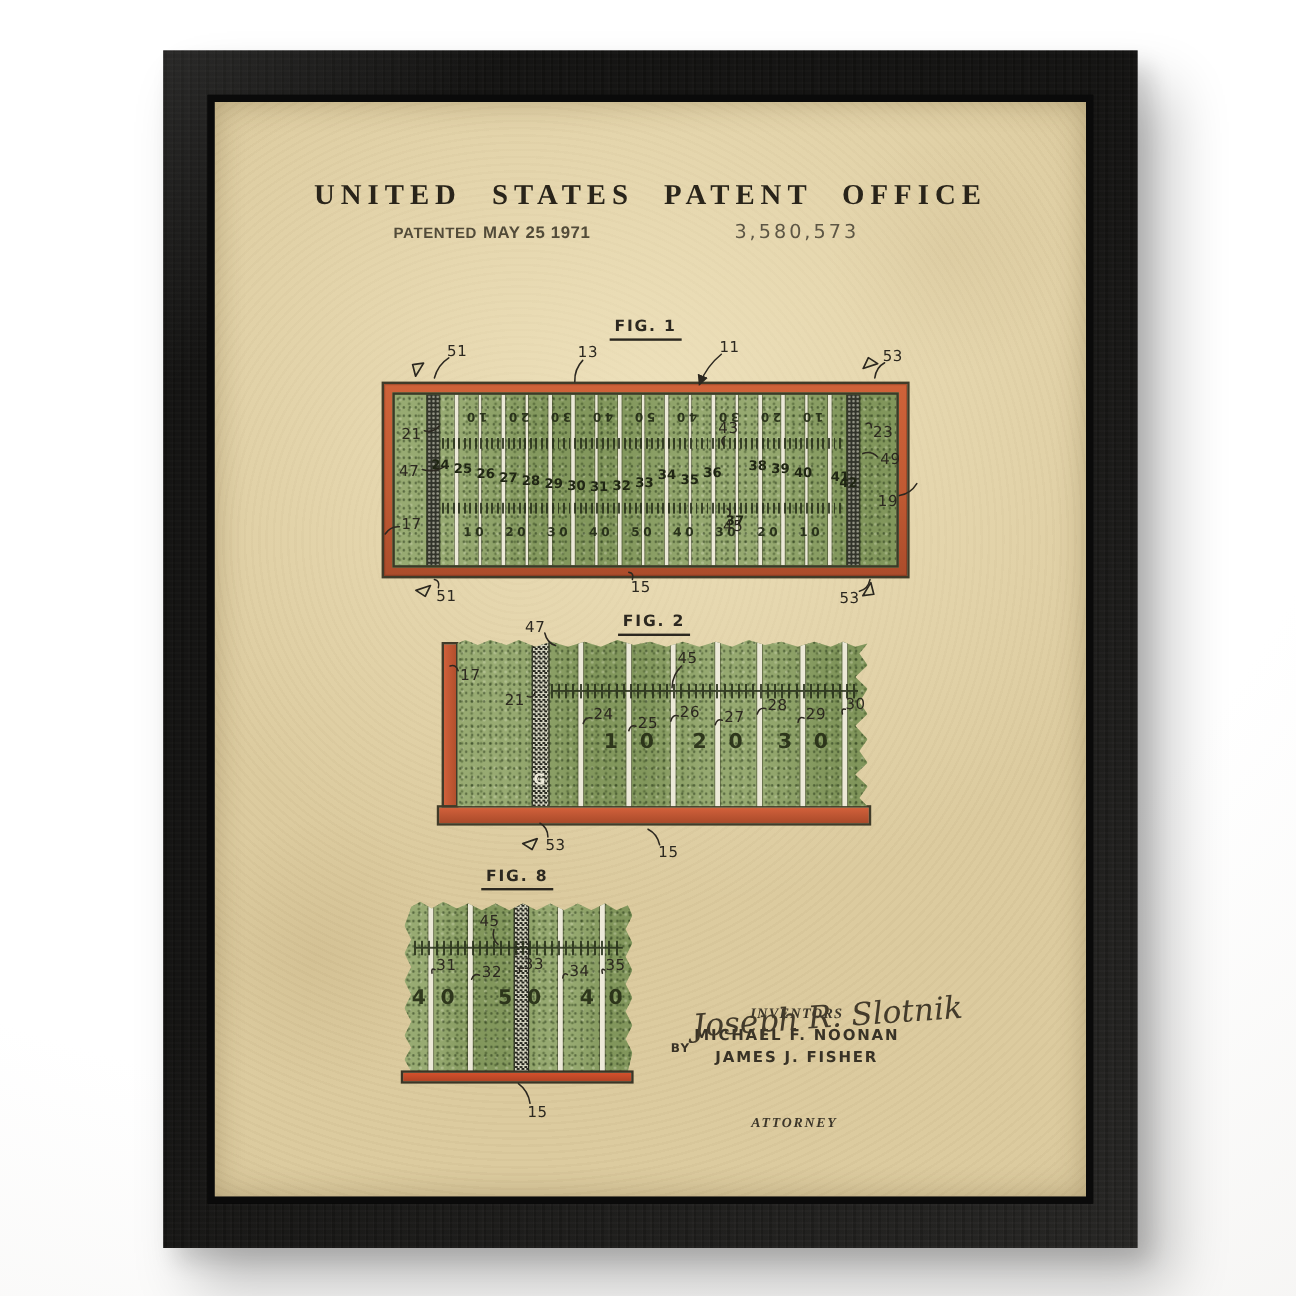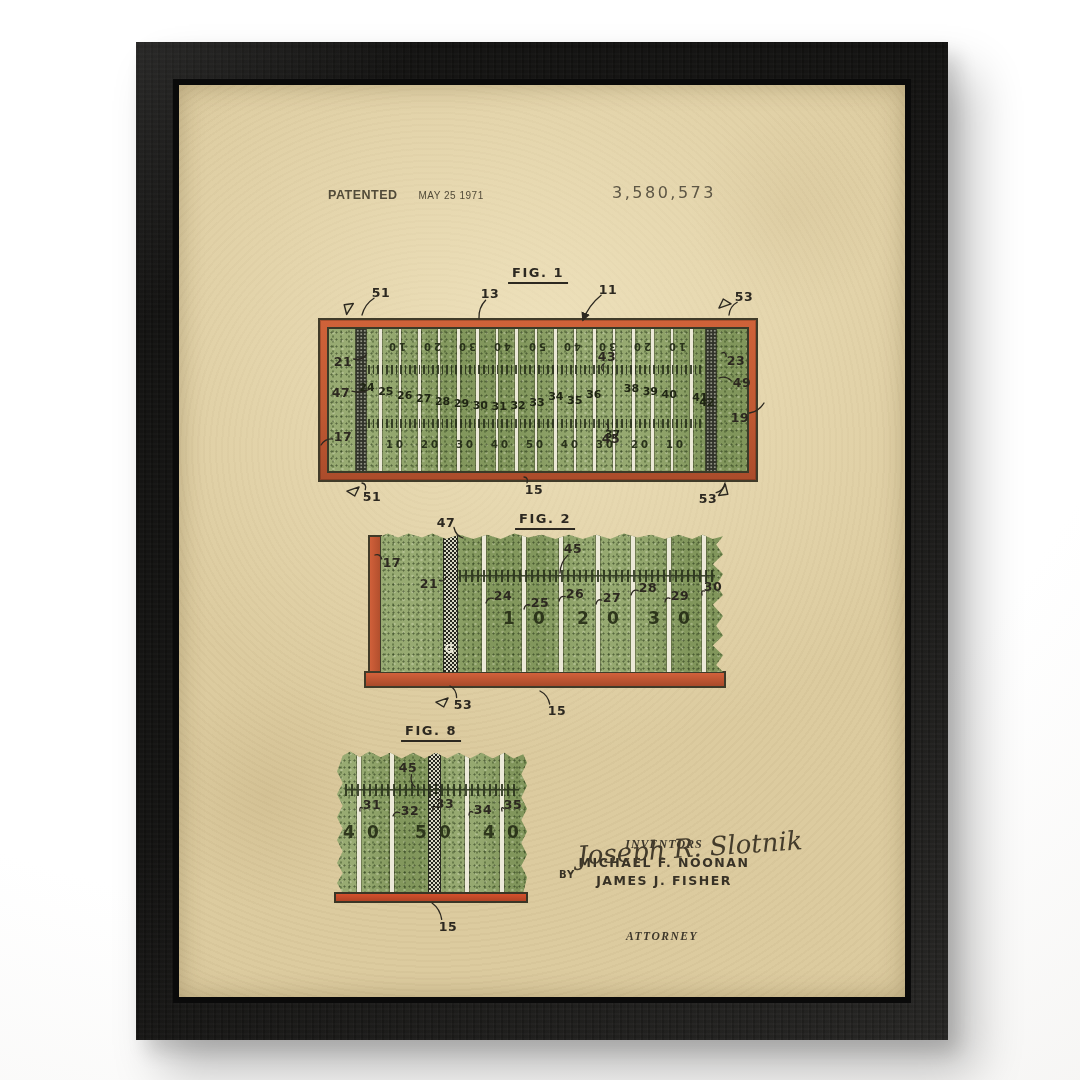--- a/index.html
+++ b/index.html
@@ -35,21 +35,21 @@
       radial-gradient(circle at 12% 78%, rgba(140,110,60,0.10), rgba(0,0,0,0) 12%),
       repeating-radial-gradient(circle at 35% 40%, rgba(120,95,55,0.045) 0 2px, rgba(0,0,0,0) 2px 6px);
     box-shadow: inset 0 0 24px rgba(80,60,25,0.28);}
   .paper > *{position:absolute;}
   
   .title{left:0;right:0;top:49px;text-align:center;color:#29241a;
     font-family:"Liberation Serif",serif;font-weight:700;font-size:24px;
     letter-spacing:5px;word-spacing:14px;}
   .patented{left:149px;top:100px;color:#524b39;white-space:nowrap;}
   .p-big{font-size:12.5px;font-weight:700;letter-spacing:0.5px;}
-  .p-small{font-size:10px;font-weight:400;margin-left:21px;letter-spacing:0.5px;}
+  .p-small{font-size:14px;font-weight:700;margin-left:5px;letter-spacing:0.5px;}
   .patent-number{left:433px;top:98px;font-family:"DejaVu Sans",sans-serif;
     font-size:16px;color:#5d5645;letter-spacing:2.5px;}
   
   .fig-label{transform:translateX(-50%);font-family:"DejaVu Sans",sans-serif;font-weight:700;
     font-size:13px;letter-spacing:1.5px;color:var(--ink);
     border-bottom:2px solid var(--ink);padding:0 4px 2px;white-space:nowrap;}
   #fig1-label{left:359px;top:180px;}
   #fig2-label{left:366px;top:426px;}
   #fig3-label{left:252px;top:638px;}
   
@@ -102,21 +102,21 @@
   .fieldnum.flip{transform:translate(-50%,0) rotate(180deg);}
   .midref{position:absolute;transform:translate(-50%,-50%);font-family:"DejaVu Sans",sans-serif;
     font-weight:700;font-size:11px;color:#202614;}
   .bignum{position:absolute;transform:translate(-50%,0);font-family:"DejaVu Sans",sans-serif;
     font-weight:700;font-size:17px;color:rgba(38,46,22,0.92);}
   .goalletter{position:absolute;text-align:center;font-family:"DejaVu Sans",sans-serif;
     font-weight:700;font-size:12px;color:#ece9d8;}
   
   .leaders{left:0;top:0;width:726px;height:912px;z-index:6;pointer-events:none;}
   .callout{position:absolute;transform:translate(-50%,-50%);z-index:7;
-    font-family:"DejaVu Sans",sans-serif;font-weight:700;font-size:12.5px;
+    font-family:"DejaVu Sans",sans-serif;font-weight:400;font-size:12.5px;
     color:var(--ink);letter-spacing:0.5px;white-space:nowrap;}
   .flag{position:absolute;transform-origin:center;z-index:7;}
   
   .inventors{left:384px;top:752px;width:202px;}
   .inventors > div{position:static;text-align:center;}
   .inv-label{text-align:right;font-family:"Liberation Serif",serif;font-style:italic;
     font-weight:700;font-size:12px;letter-spacing:1px;color:#3c362a;}
   .inv-name{text-align:center;font-family:"DejaVu Sans",sans-serif;font-weight:700;
     font-size:12.5px;letter-spacing:1.5px;color:#383226;margin-top:3px;white-space:nowrap;}
   .sig-row{position:relative;margin-top:2px;height:40px;}
@@ -171,20 +171,21 @@
             <path d="M370.7 619.0 Q368.8 609.9 361 606" fill="none" stroke="#2c2820" stroke-width="1.3" stroke-linecap="round"></path>
             <path d="M232.6 689.6 Q230.5 697.1 236 702" fill="none" stroke="#2c2820" stroke-width="1.3" stroke-linecap="round"></path>
             <path d="M183.5 723.0 Q180.2 721.1 181 726" fill="none" stroke="#2c2820" stroke-width="1.3" stroke-linecap="round"></path>
             <path d="M220.6 727.7 Q216.0 725.6 214 731" fill="none" stroke="#2c2820" stroke-width="1.3" stroke-linecap="round"></path>
             <path d="M256.5 722.0 Q253.2 720.1 254 725" fill="none" stroke="#2c2820" stroke-width="1.3" stroke-linecap="round"></path>
             <path d="M293.9 727.2 Q290.4 724.9 290 730" fill="none" stroke="#2c2820" stroke-width="1.3" stroke-linecap="round"></path>
             <path d="M324.7 723.3 Q321.7 721.3 323 726" fill="none" stroke="#2c2820" stroke-width="1.3" stroke-linecap="round"></path>
             <path d="M262.7 834.4 Q261.1 823.9 253 818" fill="none" stroke="#2c2820" stroke-width="1.3" stroke-linecap="round"></path>
           </svg>
 
+        <h1 class="title">UNITED STATES PATENT OFFICE</h1>
 
         <div class="patented">
           <span class="p-big">PATENTED</span><span class="p-small">MAY 25 1971</span>
         </div>
         <div class="patent-number">3,580,573</div>
 
         <div class="fig-label" id="fig1-label">FIG. 1</div>
         <div class="figure" id="fig1">
           <div class="turf" id="fig1-green">
               <div class="goalstripe" style="left: 27px;"></div>

